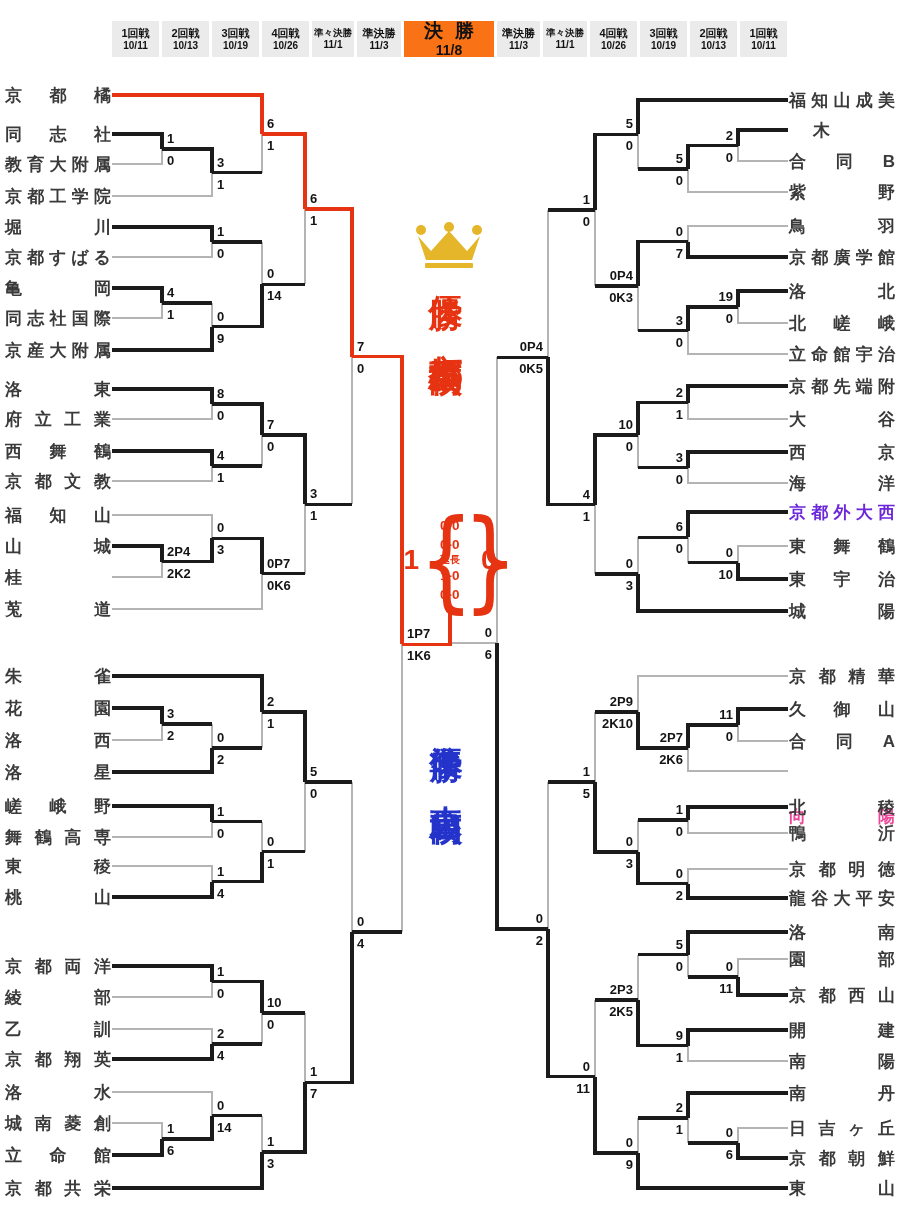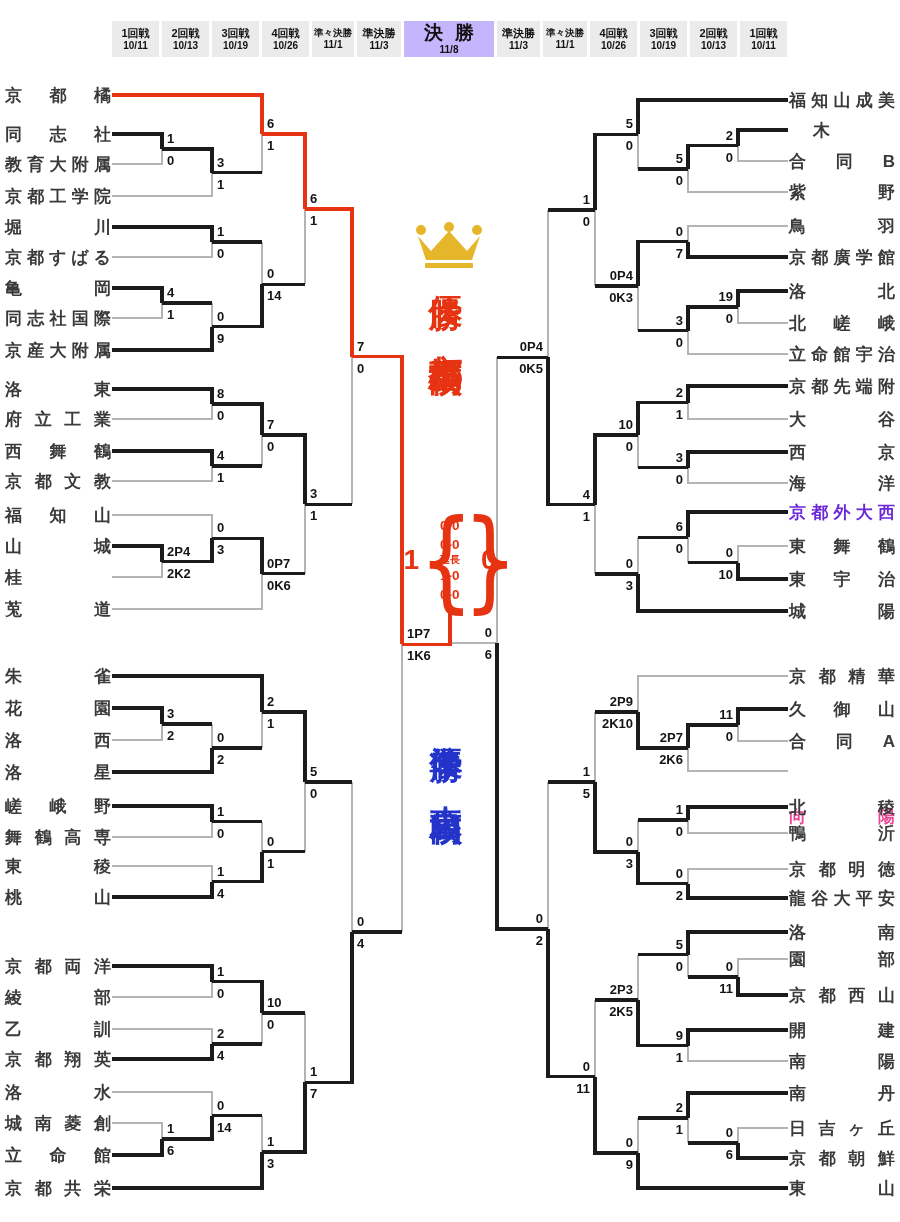--- a/index.html
+++ b/index.html
@@ -4,23 +4,23 @@
 <style>
   html,body{margin:0;padding:0;background:#fff}
   .stage{position:relative;width:900px;height:1222px;background:#fff;overflow:hidden;
          font-family:"Liberation Sans",sans-serif}
   
   .hdr-cell{position:absolute;top:21px;height:36px;background:#ebebeb;
             display:flex;flex-direction:column;align-items:center;justify-content:center;gap:1px}
   .hdr-cell .rl{font-weight:bold;font-size:11px;color:#111;white-space:nowrap;line-height:1.1}
   .hdr-cell .rl.small{font-size:9.5px}
   .hdr-cell .rd{font-weight:bold;font-size:10px;color:#111;line-height:1}
-  .hdr-final{background:#c4b5fd}
+  .hdr-final{background:#f97316}
   .hdr-final .rl{font-size:19px;letter-spacing:12px;padding-left:12px}
-  .hdr-final .rd{font-size:10px}
+  .hdr-final .rd{font-size:14px}
   
   .team-label{position:absolute;width:106px;font-size:17px;font-weight:bold;color:#3a3a3a;
               line-height:1;transform:translateY(-50%);text-align:justify;text-align-last:justify;
               text-justify:inter-character;white-space:nowrap}
   .team-left{left:5px}
   .team-right{left:789px}
   #bracket{position:absolute;left:0;top:0}
   
   .v-text{position:absolute;writing-mode:vertical-rl;text-orientation:upright;font-weight:bold;
           line-height:1;white-space:nowrap;letter-spacing:2px}

